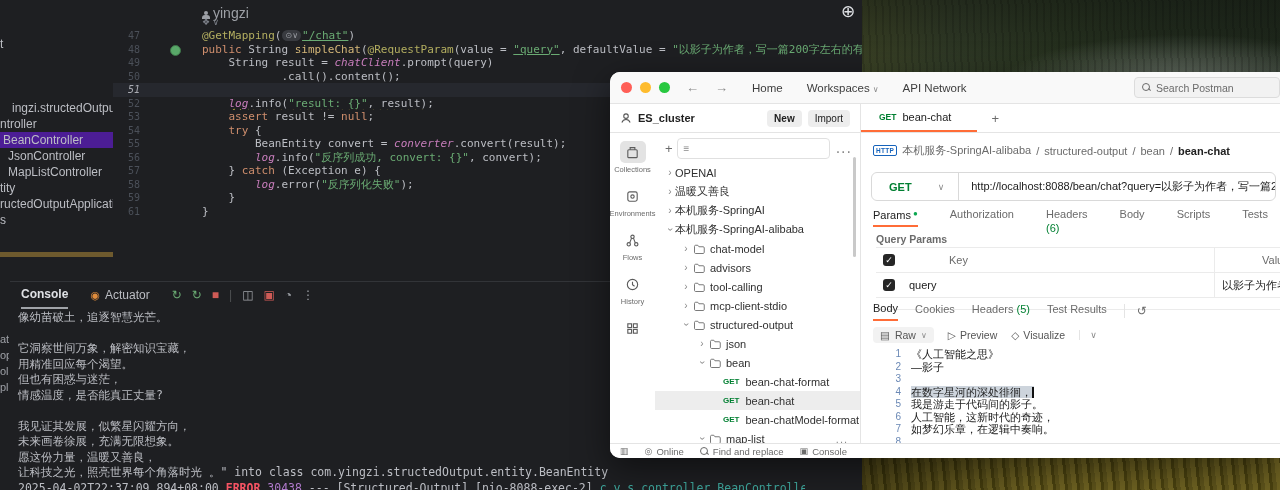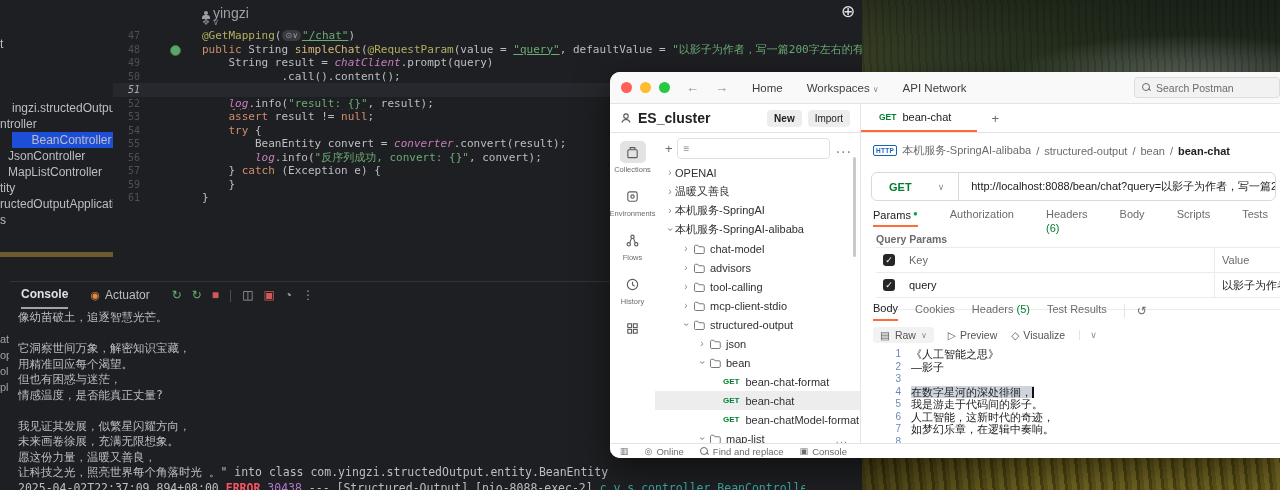--- a/index.html
+++ b/index.html
@@ -23,21 +23,21 @@
       radial-gradient(150px 90px at 97% 45%, rgba(208,172,92,.6), transparent 72%),
       repeating-linear-gradient(84deg,#6e6222 0 5px,#49410f 5px 8px,#5d531b 8px 12px),
       #53491a;}
   
   #ide{position:absolute;left:0;top:0;width:862px;height:490px;background:#1e1f22;color:#bcbec4;}
   #ide-globe{position:absolute;left:838px;top:2px;width:20px;height:20px;color:#dfe1e5;
     font-size:17px;line-height:20px;text-align:center;}
   
   #ide-tree{position:absolute;left:0;top:0;width:113px;height:252px;overflow:hidden;font-size:12px;}
   .titem{position:absolute;white-space:nowrap;height:16px;line-height:16px;color:#bcbec4;}
-  .titem.sel{background:#1d4ed8;left:12px;width:113px;text-align:center;}
+  .titem.sel{background:#4c1d95;left:0;width:113px;}
   #tree-strip{position:absolute;left:0;top:252px;width:113px;height:5px;background:#6e5a2e;}
   
   #editor{position:absolute;left:113px;top:0;width:749px;height:281px;overflow:hidden;}
   #ed-author{position:absolute;left:89px;top:5px;font-size:14px;color:#9da0a6;}
   #ed-author .pic{display:inline-block;width:8px;height:8px;margin-right:3px;position:relative;top:1px;}
   #ed-author .pic:before{content:"";position:absolute;left:2px;top:0;width:4px;height:4px;border-radius:50%;background:#9da0a6;}
   #ed-author .pic:after{content:"";position:absolute;left:0;top:4px;width:8px;height:4px;border-radius:3px 3px 0 0;background:#9da0a6;}
   #ed-hint{position:absolute;left:89px;top:17px;font-size:9px;color:#7d818a;}
   #ed-lines{position:absolute;left:0;top:29px;width:749px;}
   .crow{display:flex;height:13.5px;line-height:13.5px;font-family:"DejaVu Sans Mono",monospace;font-size:11px;white-space:pre;}
@@ -82,21 +82,21 @@
   .pm-nav{margin-left:24px;display:flex;gap:24px;}
   .pm-nav .chev{color:#8a8a8a;font-size:8px;margin-left:3px;}
   #pm-search{margin-left:auto;margin-right:0;width:130px;height:19px;border:1px solid #dcdcdc;
     background:#f2f2f2;border-radius:4px;display:flex;align-items:center;gap:5px;padding:0 7px;
     color:#6b6b6b;font-size:10.5px;}
   .mag{position:relative;width:9px;height:9px;flex:0 0 9px;}
   .mag:before{content:"";position:absolute;left:0;top:0;width:6px;height:6px;border:1.2px solid #6b6b6b;border-radius:50%;}
   .mag:after{content:"";position:absolute;left:6px;top:6px;width:3px;height:1.2px;background:#6b6b6b;transform:rotate(45deg);}
   .pm-row2{height:28px;flex:0 0 28px;border-bottom:1px solid #e4e4e4;display:flex;align-items:stretch;}
   #pm-ws{width:250px;flex:0 0 250px;border-right:1px solid #e4e4e4;display:flex;align-items:center;}
-  #pm-ws .wsname{font-size:14px;font-weight:bold;margin-left:6px;}
+  #pm-ws .wsname{font-size:11px;font-weight:bold;margin-left:6px;}
   .chipbtn{font-size:10px;color:#212121;background:#ededed;border-radius:4px;padding:3px 7px;margin-left:6px;}
   #btn-new{margin-left:auto;font-weight:bold;}
   #btn-import{margin-right:10px;}
   .pm-tabstrip{display:flex;align-items:stretch;}
   .reqtab{display:flex;align-items:center;gap:6px;padding:0 26px 0 18px;border-bottom:2px solid #ff6c37;font-size:11px;}
   .mGET{color:#007f31;font-size:8.5px;font-weight:bold;}
   .plus{color:#6b6b6b;font-size:13px;align-self:center;margin-left:14px;}
   .pm-body{flex:1;display:flex;min-height:0;}
   #pm-side{width:250px;flex:0 0 250px;border-right:1px solid #e4e4e4;display:flex;position:relative;}
   #pm-rail{width:45px;flex:0 0 45px;display:flex;flex-direction:column;align-items:center;padding-top:8px;}
@@ -132,21 +132,21 @@
   #reqtabs{position:absolute;left:12px;top:74px;height:18px;display:flex;gap:32px;font-size:11px;color:#6b6b6b;}
   .rtab{position:relative;height:18px;line-height:14px;}
   .rtab.active{color:#212121;border-bottom:2px solid #ff6c37;}
   .rtab .cnt{color:#007f31;} .rtab .dot{color:#0ca750;font-size:8px;vertical-align:3px;margin-left:2px;}
   #qp-title{position:absolute;left:15px;top:100px;font-size:10.5px;color:#6b6b6b;font-weight:bold;}
   #qp-table{position:absolute;left:15px;top:114px;right:0;font-size:11px;color:#212121;}
   .qrow{display:flex;align-items:center;height:24px;border-top:1px solid #ebebeb;position:relative;}
   .qrow.last{border-bottom:1px solid #ebebeb;height:11px;}
   .qrow .cb{width:12px;height:12px;background:#262626;border-radius:3px;margin:0 14px 0 7px;
     color:#fff;font-size:9px;line-height:12px;text-align:center;flex:0 0 12px;}
-  .qrow .k{flex:1;color:#212121;} .qrow .k.hdr,.qrow .v.hdr{color:#6b6b6b;}
+  .qrow .k{flex:1;color:#212121;} .qrow .k.hdr,.qrow .v.hdr{color:#6b6b6b;margin-left:40px;}
   .qrow .vline2{position:absolute;left:338px;top:0;bottom:0;width:1px;background:#ebebeb;}
   .qrow .v{position:absolute;left:346px;white-space:nowrap;overflow:hidden;right:0;}
   #resptabs{position:absolute;left:12px;top:169px;height:18px;display:flex;gap:17px;font-size:11px;color:#6b6b6b;align-items:center;}
   #resp-hist{color:#6b6b6b;font-size:12px;border-left:1px solid #e4e4e4;padding-left:12px;height:14px;line-height:14px;}
   #resp-toolbar{position:absolute;left:12px;top:194px;display:flex;align-items:center;gap:14px;font-size:10.5px;color:#555;}
   #raw-chip{display:flex;align-items:center;gap:5px;background:#f2f2f2;border-radius:4px;padding:2px 7px;}
   #raw-chip .cv{font-size:8px;color:#8a8a8a;}
   .tbitem{display:flex;align-items:center;gap:4px;}
   #resp-dd{color:#8a8a8a;font-size:9px;border-left:1px solid #e4e4e4;padding-left:10px;}
   #respbody{position:absolute;left:0;top:215px;right:0;bottom:0;overflow:hidden;}
@@ -190,20 +190,21 @@
         <div class="crow"><span class="lnum">48</span><span class="gslot"><span class="beanic"></span></span><span class="lcode"><span class="kw">public </span><span class="pln">String </span><span class="mth">simpleChat</span><span class="pln">(</span><span class="ann">@RequestParam</span><span class="pln">(value = </span><span class="strlink">"query"</span><span class="pln">, defaultValue = </span><span class="str">"以影子为作者，写一篇200字左右的有关人工智能诗篇"</span></span></div>
         <div class="crow"><span class="lnum">49</span><span class="gslot"></span><span class="lcode"><span class="pln">    String result = </span><span class="fld">chatClient</span><span class="pln">.prompt(query)</span></span></div>
         <div class="crow"><span class="lnum">50</span><span class="gslot"></span><span class="lcode"><span class="pln">            .call().content();</span></span></div>
         <div class="crow cur"><span class="lnum">51</span><span class="gslot"></span><span class="lcode"></span></div>
         <div class="crow"><span class="lnum">52</span><span class="gslot"></span><span class="lcode"><span class="pln">    </span><span class="fldw">log</span><span class="w">.info(</span><span class="strw">"result: {}"</span><span class="w">, result)</span><span class="pln">;</span></span></div>
         <div class="crow"><span class="lnum">53</span><span class="gslot"></span><span class="lcode"><span class="pln">    </span><span class="kw">assert </span><span class="pln">result != </span><span class="kw">null</span><span class="pln">;</span></span></div>
         <div class="crow"><span class="lnum">54</span><span class="gslot"></span><span class="lcode"><span class="pln">    </span><span class="kw">try </span><span class="pln">{</span></span></div>
         <div class="crow"><span class="lnum">55</span><span class="gslot"></span><span class="lcode"><span class="pln">        BeanEntity convert = </span><span class="fld">converter</span><span class="pln">.convert(result);</span></span></div>
         <div class="crow"><span class="lnum">56</span><span class="gslot"></span><span class="lcode"><span class="pln">        </span><span class="fld">log</span><span class="pln">.info(</span><span class="str">"反序列成功, convert: {}"</span><span class="pln">, convert);</span></span></div>
         <div class="crow"><span class="lnum">57</span><span class="gslot"></span><span class="lcode"><span class="pln">    } </span><span class="kw">catch</span><span class="pln"> (Exception e) {</span></span></div>
+        <div class="crow"><span class="lnum">58</span><span class="gslot"></span><span class="lcode"><span class="pln">        </span><span class="fld">log</span><span class="pln">.error(</span><span class="str">"反序列化失败"</span><span class="pln">);</span></span></div>
         <div class="crow"><span class="lnum">59</span><span class="gslot"></span><span class="lcode"><span class="pln">    }</span></span></div>
         <div class="crow"><span class="lnum">61</span><span class="gslot"></span><span class="lcode"><span class="pln">}</span></span></div>
       </div>
   </div>
   <div id="console">
     <div id="con-tabs">
       <span id="con-tab-console">Console</span>
       <span id="con-tab-act">
           <span class="act-ic">◉</span>
           <span>Actuator</span>

